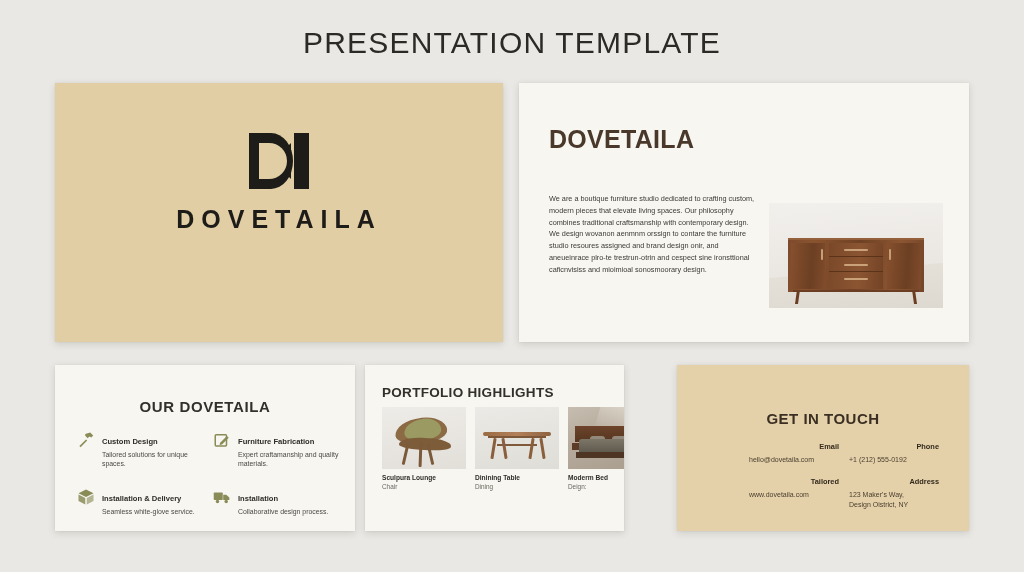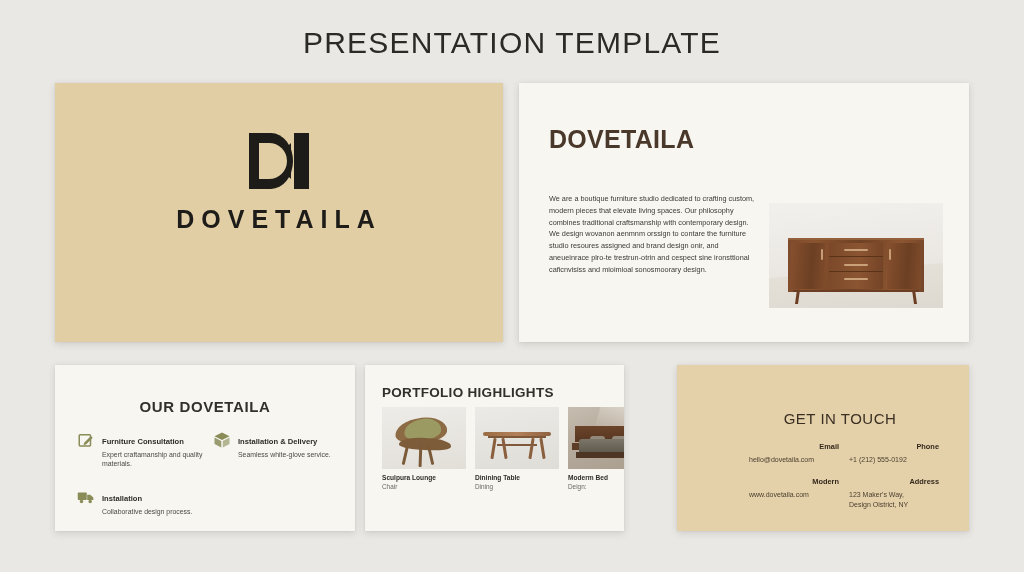--- a/index.html
+++ b/index.html
@@ -128,22 +128,22 @@
   .bd-base{position:absolute;left:10%;top:72%;width:78%;height:11%;background:#4e3523;}
   .bd-pil{position:absolute;top:47%;width:18%;height:9%;background:#93897a;border-radius:3px;}
   .bd-p1{left:26%;}
   .bd-p2{left:52%;}
   .bd-stand{position:absolute;top:58%;width:9%;height:12%;background:#5c3c26;}
   .bd-s1{left:5%;}
   .bd-s2{right:5%;}
 
   
   #slide-contact{left:677px;top:365px;width:292px;height:166px;background:#e4d1aa;}
-  .ct-title{position:absolute;left:17px;top:45px;width:292px;text-align:center;
-    font-size:15px;font-weight:400;letter-spacing:.5px;color:#3a2f22;}
+  .ct-title{position:absolute;left:0;top:45px;width:292px;text-align:center;
+    font-size:15px;font-weight:700;letter-spacing:.5px;color:#3a2f22;}
   .ct-grid{position:absolute;left:72px;top:78px;width:190px;
     display:grid;grid-template-columns:1fr 1fr;grid-row-gap:14px;grid-column-gap:10px;}
   .ct-h{font-size:7.4px;font-weight:700;color:#33291d;line-height:1.2;text-align:right;}
   .ct-v{font-size:7px;color:#4a3e2e;line-height:1.35;margin-top:3px;white-space:pre-line;}
 </style>
 </head>
 <body>
 
 <div class="page">
 
@@ -192,30 +192,42 @@
         <div class="sb-leg" style="left:2%"></div>
         <div class="sb-leg" style="right:2%;transform:skewX(8deg)"></div>
       </div>
     </div>
   </div>
 
   <div class="slide" id="slide-services">
     <div class="svc-title">OUR DOVETAILA</div>
     <div class="svc-grid">
 
+      <div class="svc-item">
+        <span class="svc-ico">
+          <svg viewBox="0 0 24 24" fill="currentColor" aria-hidden="true">
+            <path d="M3.2 20.0 L12.0 11.2 L13.6 12.8 L4.8 21.6 Z"></path>
+            <path d="M11.0 4.0 L17.6 2.0 L21.6 6.0 L19.0 8.6 L16.6 7.2 L14.2 9.6 L11.0 6.4 Z"></path>
+          </svg>
+        </span>
+        <span class="svc-txt">
+          <span class="svc-h">Custom Design</span>
+          <span class="svc-p" style="display:block">Tailored solutions for unique spaces.</span>
+        </span>
+      </div>
 
       <div class="svc-item">
         <span class="svc-ico">
           <svg viewBox="0 0 24 24" aria-hidden="true">
             <rect x="3" y="5" width="15" height="15" rx="1.2" fill="none" stroke="currentColor" stroke-width="2"></rect>
             <path d="M9.5 15.5 L18.5 6.5 L21 9 L12 18 L8.8 18.7 Z" fill="currentColor"></path>
           </svg>
         </span>
         <span class="svc-txt">
-          <span class="svc-h">Furniture Consultation</span>
+          <span class="svc-h">Furniture Fabrication</span>
           <span class="svc-p" style="display:block">Expert craftamanship and quality materials.</span>
         </span>
       </div>
 
       <div class="svc-item">
         <span class="svc-ico">
           <svg viewBox="0 0 24 24" fill="currentColor" aria-hidden="true">
             <path d="M12 2 L22 7 L12 12 L2 7 Z"></path>
             <path d="M2 8.6 L11 13.3 V22 L2 17.3 Z" opacity=".85"></path>
             <path d="M13 13.3 L22 8.6 V17.3 L13 22 Z" opacity=".62"></path>
@@ -305,21 +317,21 @@
         <div class="ct-h">Email</div>
         <div class="ct-v">hello@dovetaila.com</div>
       </div>
 
       <div>
         <div class="ct-h">Phone</div>
         <div class="ct-v">+1 (212) 555-0192</div>
       </div>
 
       <div>
-        <div class="ct-h">Modern</div>
+        <div class="ct-h">Tailored</div>
         <div class="ct-v">www.dovetaila.com</div>
       </div>
 
       <div>
         <div class="ct-h">Address</div>
         <div class="ct-v">123 Maker's Way,
 Design Oistrict, NY</div>
       </div>
 
     </div>

